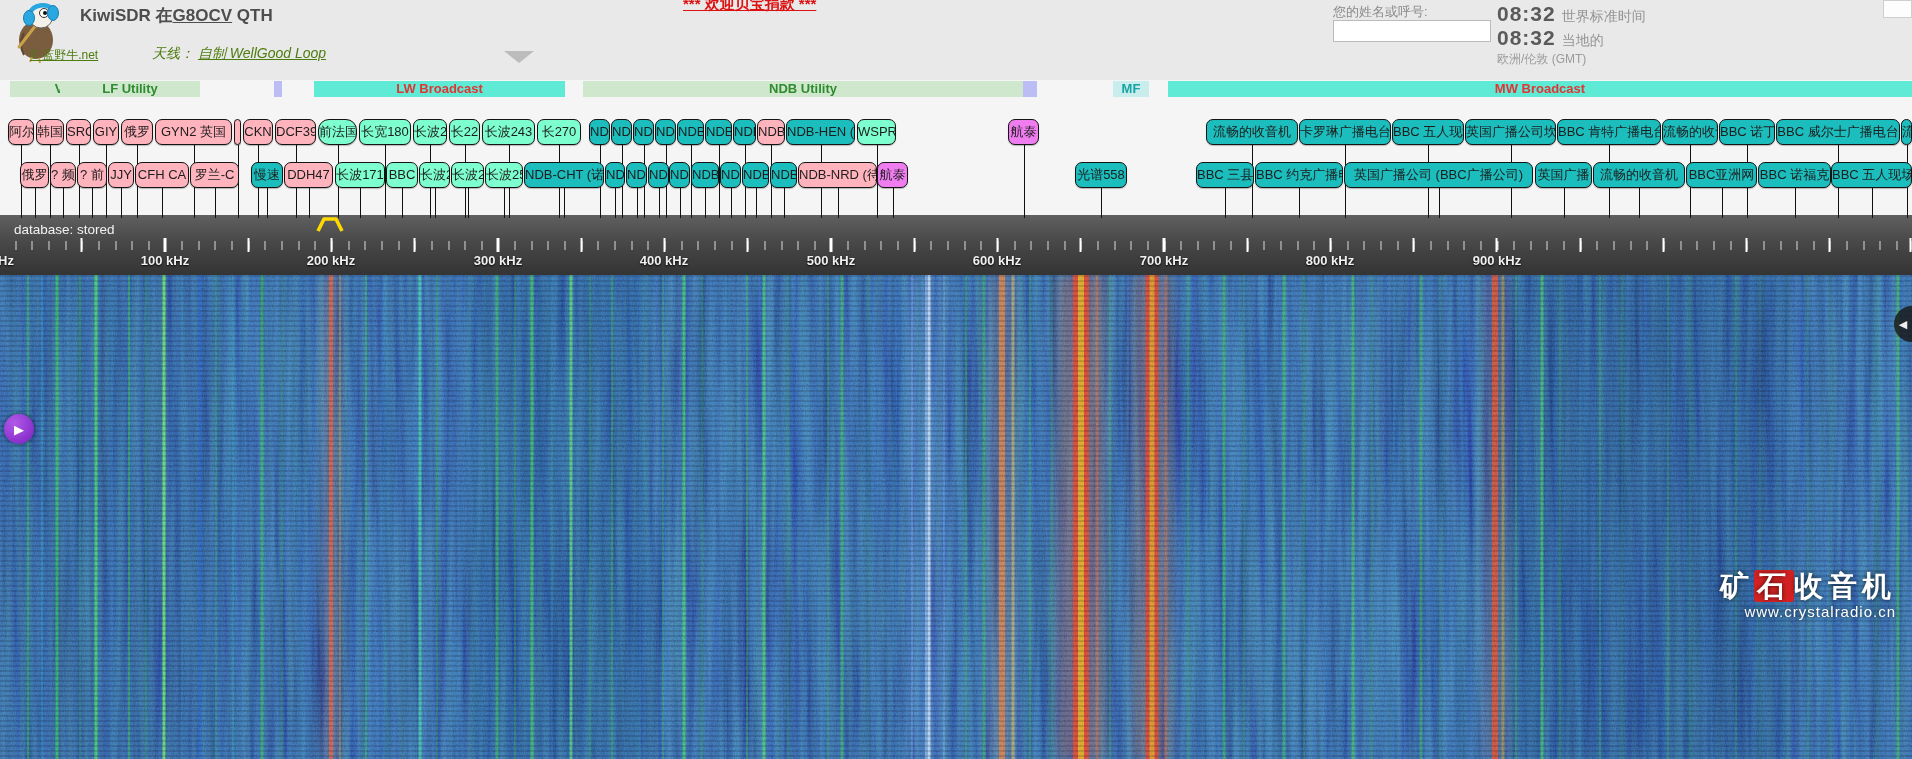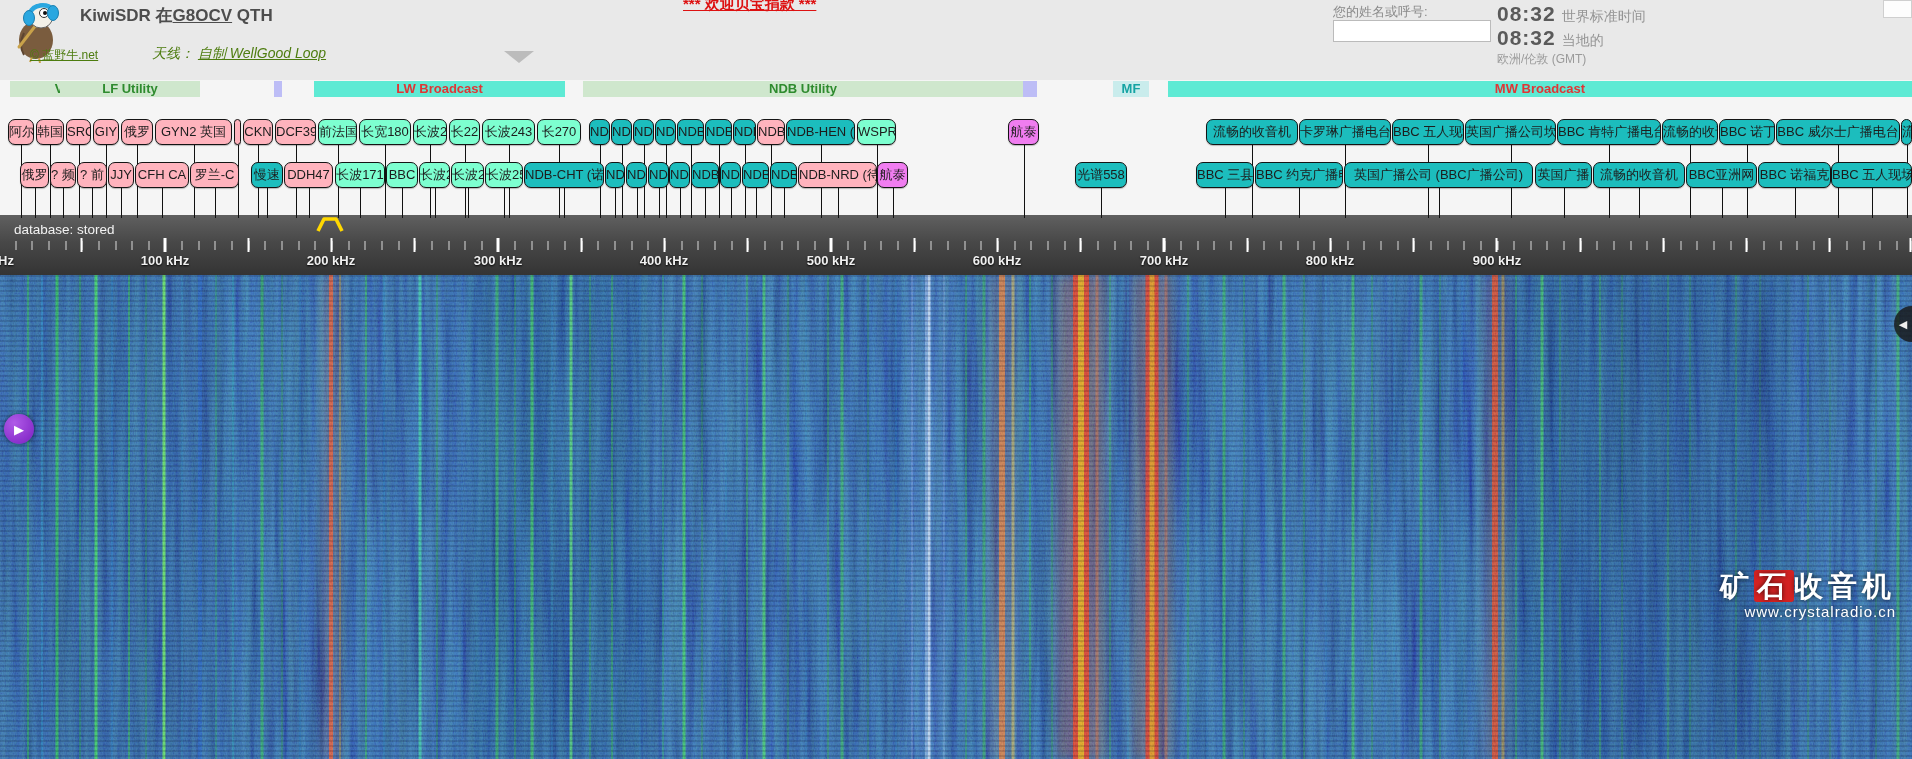--- a/index.html
+++ b/index.html
@@ -198,21 +198,21 @@
     <div id="dx-row1">
         <div class="dx c-pink" style="left: 8px; width: 24px; top: 39px;">阿尔</div>
         <div class="dx c-pink" style="left: 36px; width: 26px; top: 39px;">韩国</div>
         <div class="dx c-pink" style="left: 66px; width: 23px; top: 39px;">SRC</div>
         <div class="dx c-pink" style="left: 93px; width: 24px; top: 39px;">GIY</div>
         <div class="dx c-pink" style="left: 121px; width: 30px; top: 39px;">俄罗</div>
         <div class="dx c-pink" style="left: 155px; width: 75px; top: 39px;">GYN2 英国</div>
         <div class="dx c-pink" style="left: 234px; width: 5px; top: 39px;"></div>
         <div class="dx c-pink" style="left: 243px; width: 28px; top: 39px;">CKN</div>
         <div class="dx c-pink" style="left: 275px; width: 39px; top: 39px;">DCF39</div>
-        <div class="dx c-mint" style="left: 318px; width: 37px; top: 39px;">前法国</div>
+        <div class="dx c-mint" style="left: 318px; width: 37px; top: 39px; border-radius: 11px;">前法国</div>
         <div class="dx c-mint" style="left: 359px; width: 50px; top: 39px;">长宽180</div>
         <div class="dx c-mint" style="left: 413px; width: 32px; top: 39px;">长波2</div>
         <div class="dx c-mint" style="left: 449px; width: 29px; top: 39px;">长22</div>
         <div class="dx c-mint" style="left: 482px; width: 51px; top: 39px;">长波243</div>
         <div class="dx c-mint" style="left: 537px; width: 42px; top: 39px;">长270</div>
         <div class="dx c-teal" style="left: 589px; width: 19px; top: 39px;">ND</div>
         <div class="dx c-teal" style="left: 611px; width: 19px; top: 39px;">ND</div>
         <div class="dx c-teal" style="left: 633px; width: 19px; top: 39px;">ND</div>
         <div class="dx c-teal" style="left: 655px; width: 19px; top: 39px;">ND</div>
         <div class="dx c-teal" style="left: 677px; width: 25px; top: 39px;">NDB</div>

